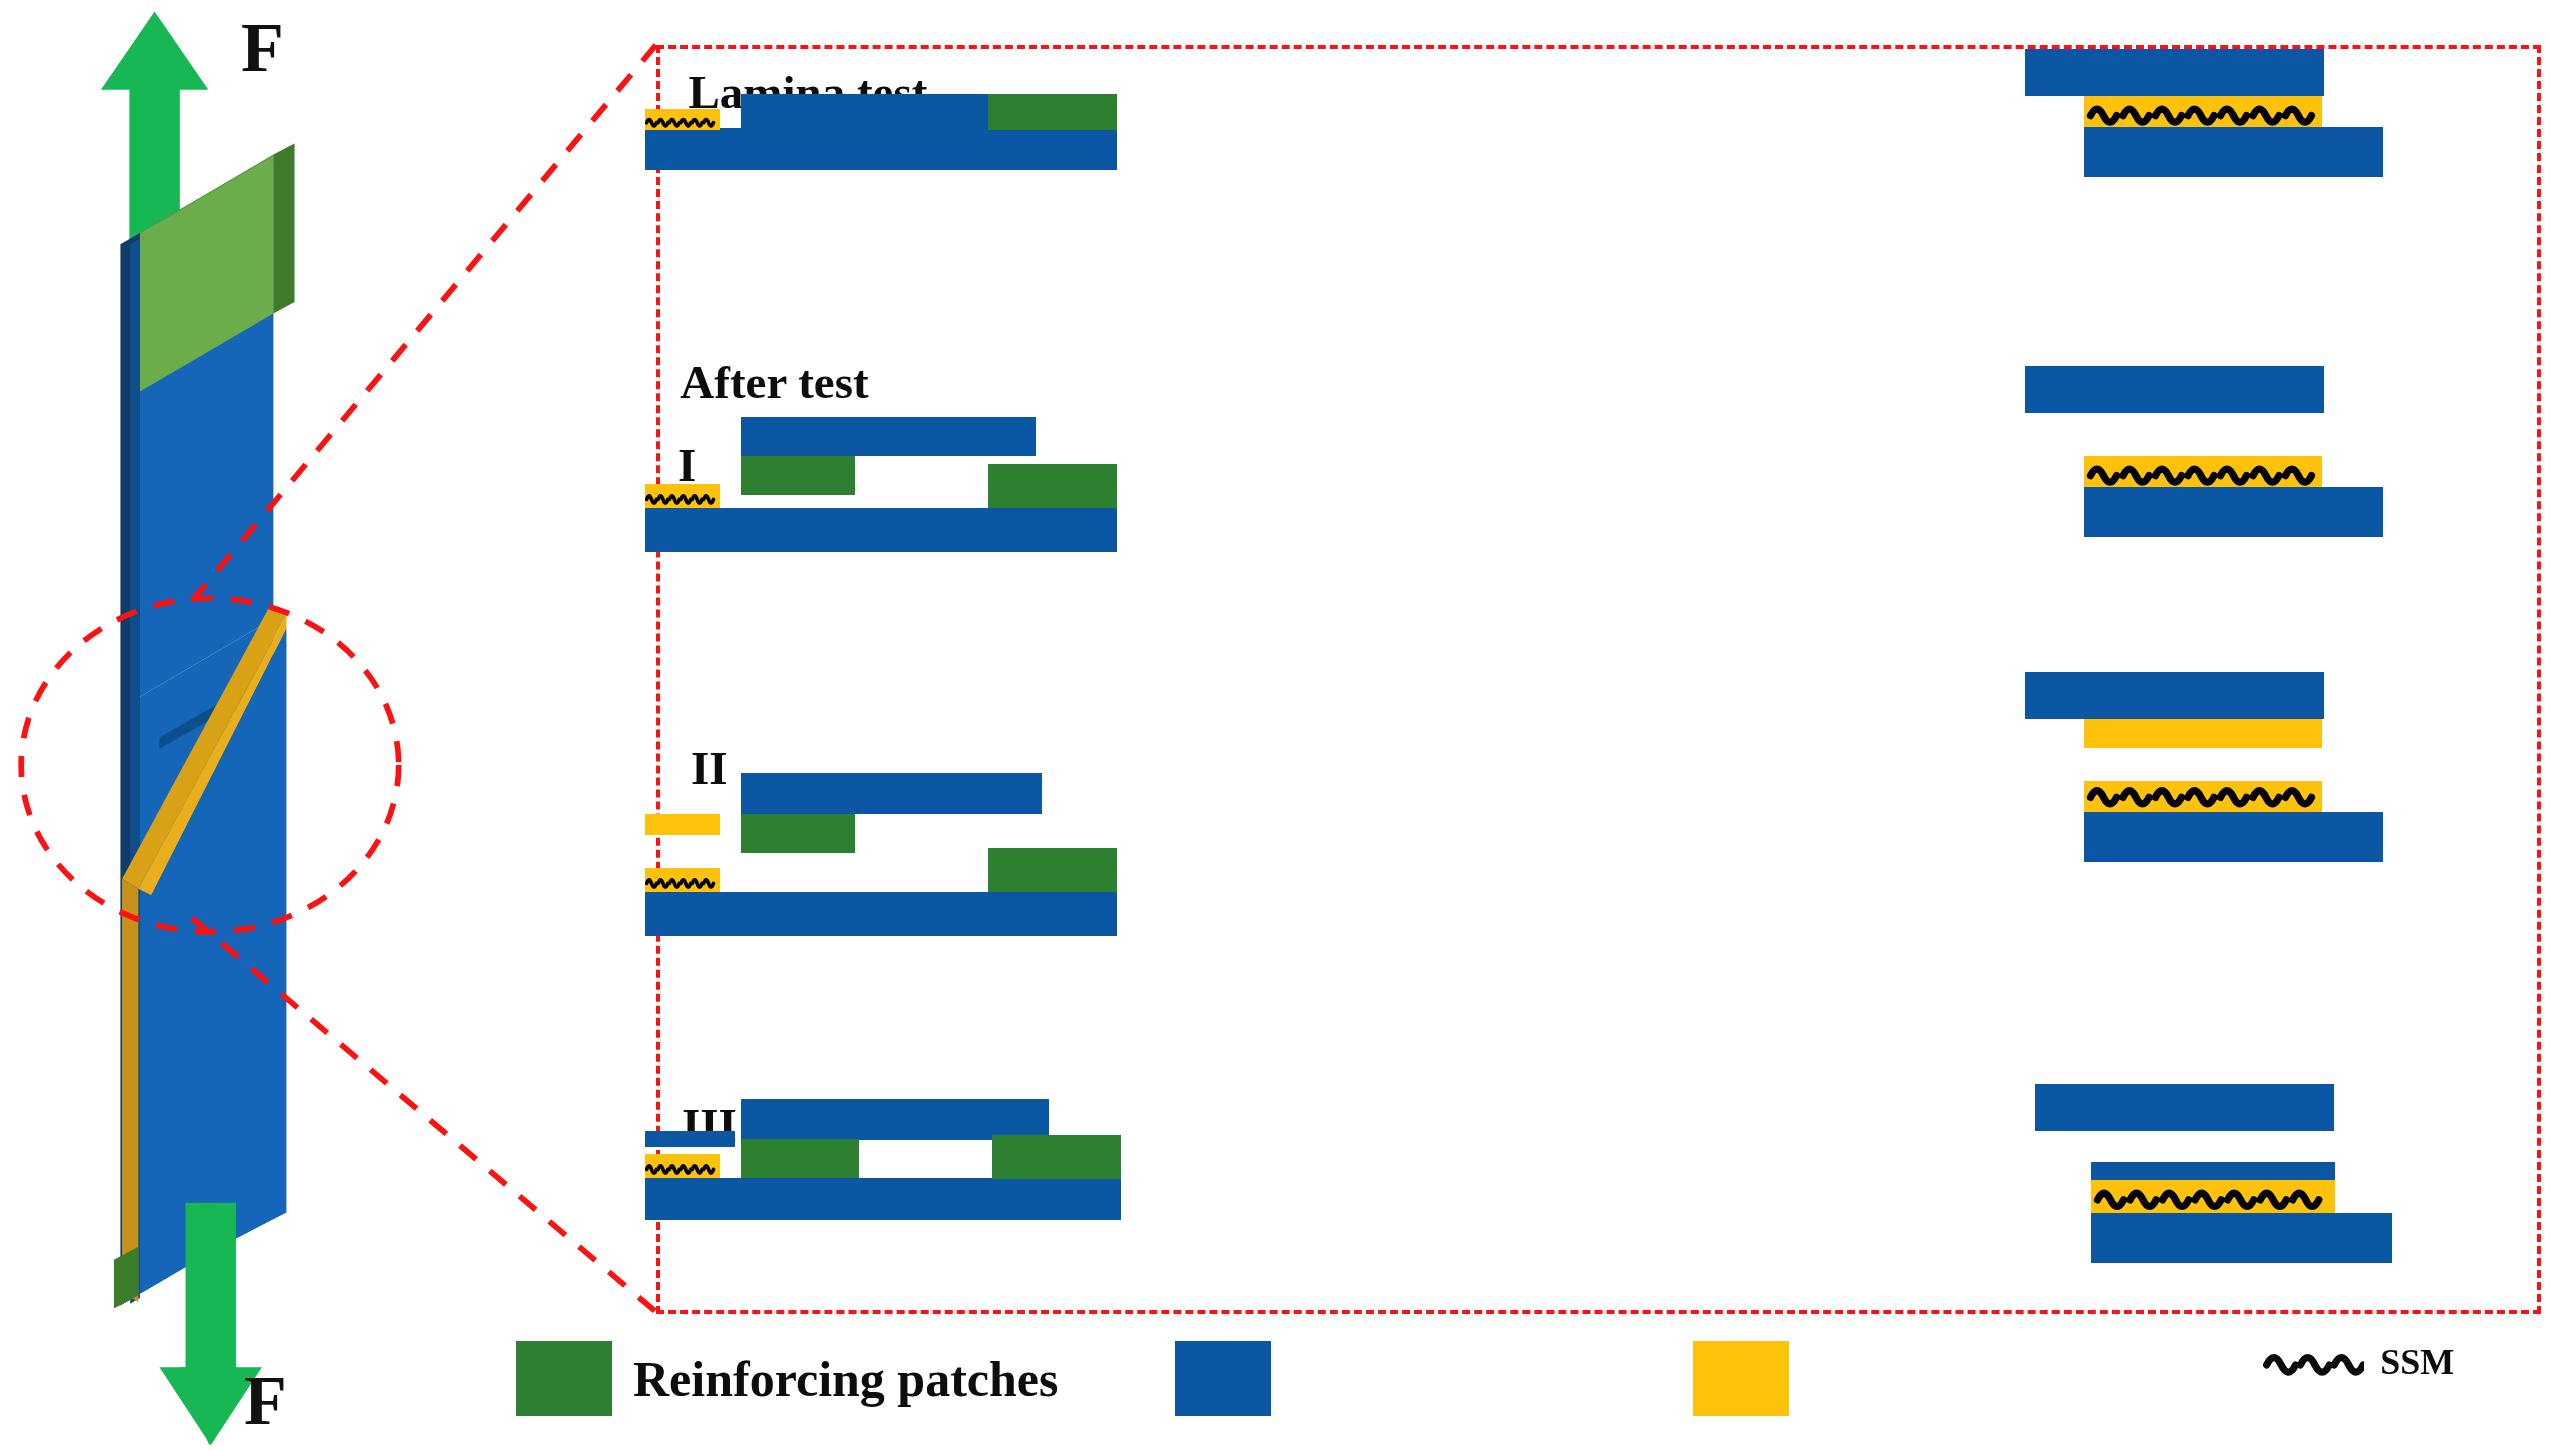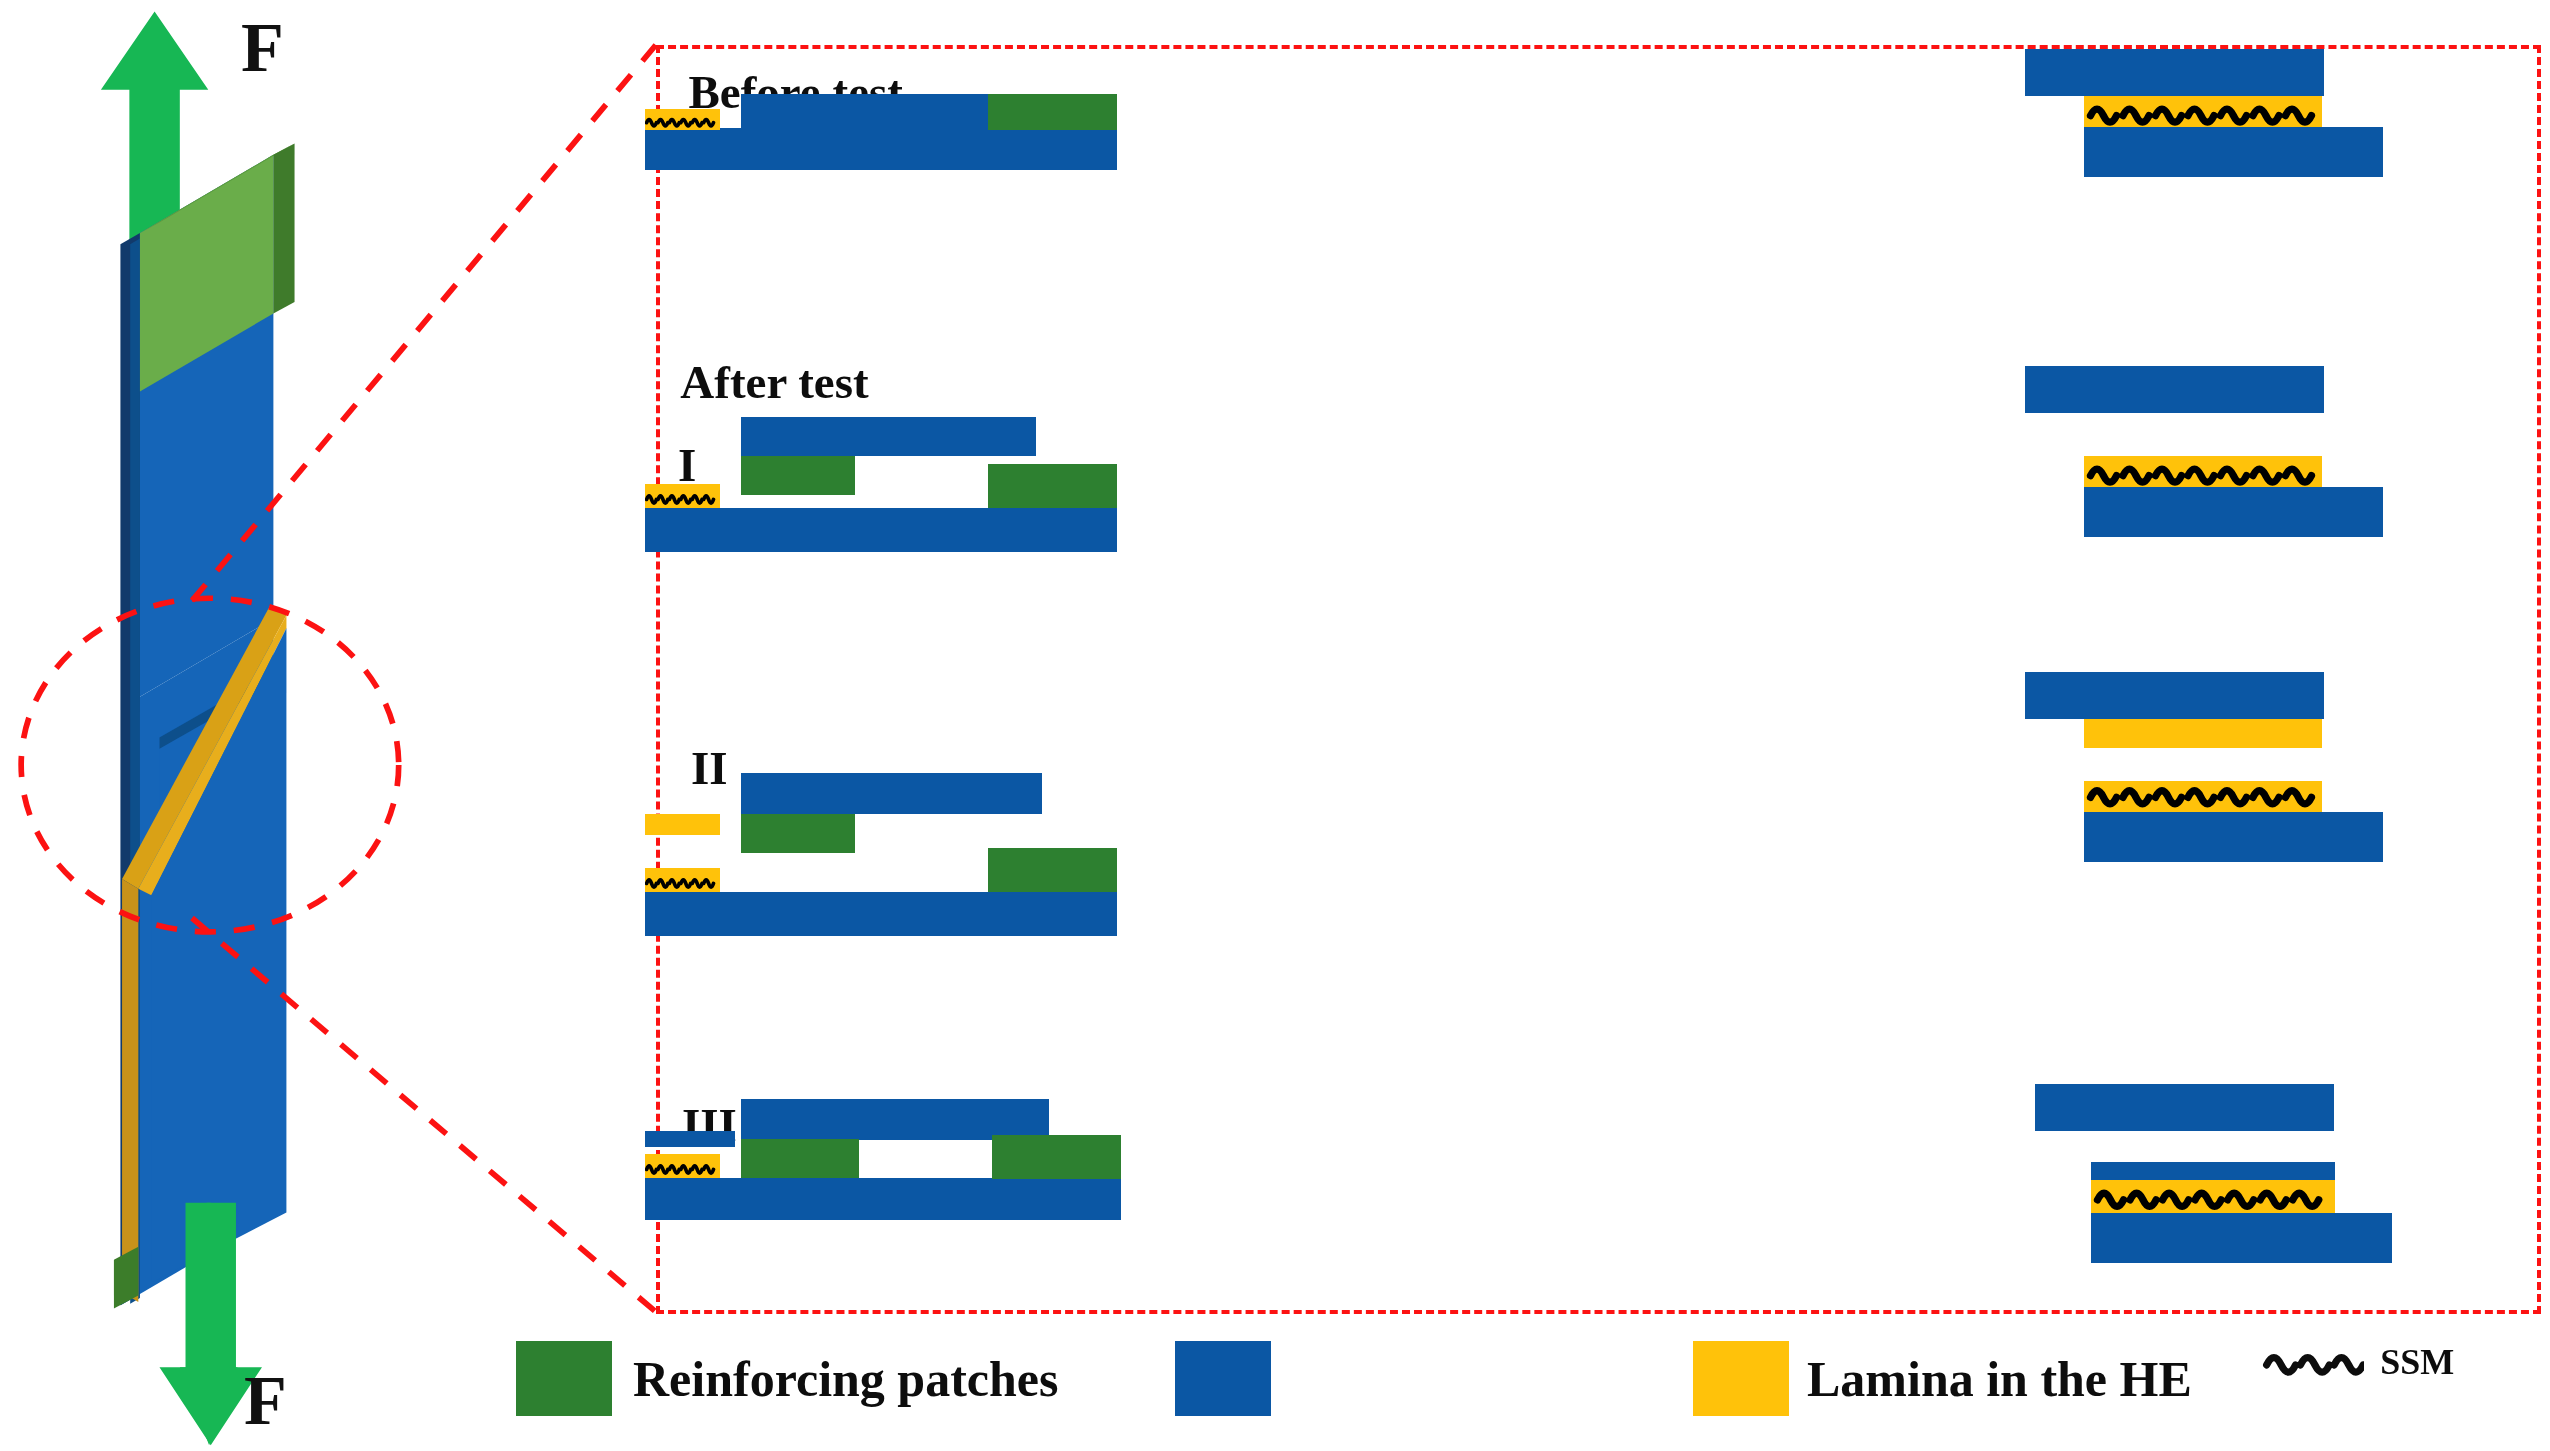--- a/index.html
+++ b/index.html
@@ -84,21 +84,21 @@
 
     <line x1="236" y1="738" x2="806" y2="55" stroke="#fc1212" stroke-width="7" stroke-dasharray="26 22"></line>
     <line x1="236" y1="1128" x2="806" y2="1612" stroke="#fc1212" stroke-width="7" stroke-dasharray="26 22"></line>
   </svg>
 
   <div class="flabel" style="left:241px;top:8.1px;font-size:70px;">F</div>
   <div class="flabel" style="left:244px;top:1361px;font-size:70px;">F</div>
 
   <div class="callout" style="left:656px;top:45px;width:1885px;height:1269px;">
 
-    <div class="head" style="left:28.5px;top:16.3px;font-size:47px;">Before test</div>
+    <div class="head" style="left:28.5px;top:16.3px;font-size:47px;">Lamina test</div>
     <div class="head" style="left:20.3px;top:306px;font-size:47px;">After test</div>
 
     <div class="head" style="left:18px;top:389px;font-size:47px;">I</div>
     <div class="head" style="left:31px;top:692px;font-size:47px;text-align:right;">II</div>
     <div class="head" style="left:22px;top:1017px;font-size:47px;margin-top:32px;">III</div>
 
     <div>
 
       <div class="blk mat-blue" style="left:81px;top:45px;width:301px;height:34px;"></div>
       <div class="blk mat-green" style="left:81px;top:79px;width:114px;height:37px;"></div>
@@ -206,21 +206,20 @@
       <span class="sw mat-green" style="width:96px;height:75px;margin-right:21px;"></span>
       <span class="lbl" style="font-size:50px;">Reinforcing patches</span>
     </div>
 
     <div class="legend" style="left:1147px;top:1341px;">
       <span class="sw mat-blue" style="width:96px;height:75px;margin-right:21px;"></span>
     </div>
 
     <div class="legend" style="left:1665px;top:1341px;">
       <span class="sw mat-yellow" style="width:96px;height:75px;margin-right:18px;"></span>
-      <span class="lbl" style="font-size:50px;">Lamina in the HE</span>
     </div>
 
     <div class="legend" style="left:2233px;top:1341px;">
       <span class="sw" style="width:103px;height:37px;margin-right:16.3px;">
         <svg viewBox="0 0 126 46" width="103" height="37">
           <path d="M6 26 q9 -18 18 0 q9 18 18 0 M48 26 q9 -18 18 0 q9 18 18 0 M90 26 q9 -18 18 0 q9 18 18 0" fill="none" stroke="#0d0d0d" stroke-width="9" stroke-linecap="round"></path>
         </svg>
       </span>
       <span class="lbl" style="font-size:36px;">SSM</span>
     </div>

